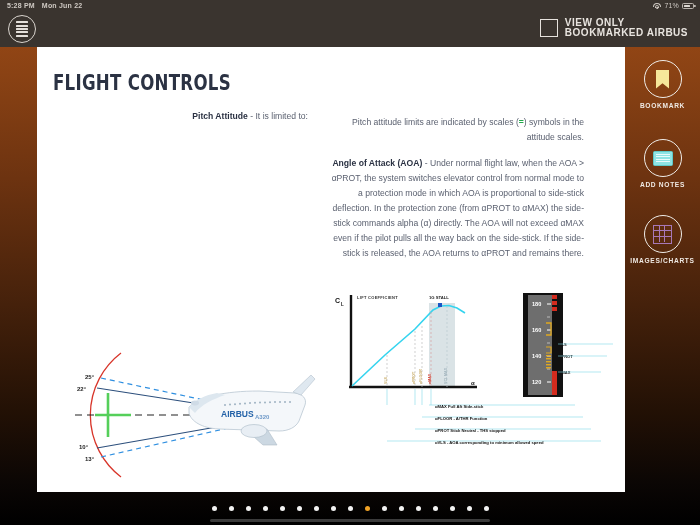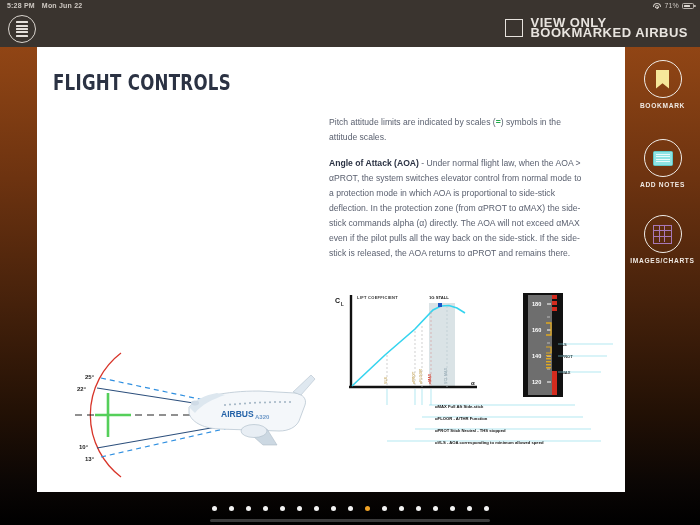--- a/index.html
+++ b/index.html
@@ -64,33 +64,33 @@
   .menu-lines i { display: block; height: 1.8px; background: #e4e0db; border-radius: .5px; }
 
   .bookmark-toggle {
     position: absolute; right: 12px; top: 7px;
     display: flex; align-items: center; gap: 7px; cursor: pointer;
   }
   .bm-check {
     width: 18px; height: 18px; border: 1.6px solid #e6e2dd; background: transparent;
   }
   .bm-label {
-    color: #e8e4df; font-size: 13px; line-height: 10px; letter-spacing: .5px; font-weight: bold;
+    color: #e8e4df; font-size: 10px; line-height: 10px; letter-spacing: .5px; font-weight: bold;
   }
   .bm-label span { display: block; }
 
   
   .page {
     position: absolute; left: 37px; top: 47px;
     width: 588px; height: 445px;
     background: #ffffff;
     overflow: hidden;
     z-index: 10;
   }
-  .page-inner { position: relative; width: 588px; height: 445px; }
+  .page-inner { position: relative; width: 588px; height: 445px; text-align: right; }
 
   .doc-title {
     position: absolute; left: 16px; top: 24px;
     font-family: "DejaVu Sans Condensed", "Liberation Sans Narrow", "Liberation Sans", sans-serif;
     font-size: 21px; font-weight: bold; letter-spacing: .3px;
     color: #2b3243; transform: scaleX(.88); transform-origin: left center;
   }
 
   .col { position: absolute; width: 255px; color: #5b6170; font-size: 8.6px; line-height: 15px; }
   .col-left { left: 16px; top: 62px; }
@@ -200,20 +200,23 @@
         <span>BOOKMARKED AIRBUS</span>
       </span>
     </div>
   </div>
 
   <div class="page">
     <div class="page-inner">
       <div class="doc-title">FLIGHT CONTROLS</div>
 
       <div class="col col-left">
+        <div class="para">
+          <b>Pitch Attitude</b><span> - It is limited to:</span>
+        </div>
       </div>
 
       <div class="col col-right">
         <div class="para">
           <span>Pitch attitude limits are indicated by scales (</span><span class="green-eq">=</span><span>) symbols in the attitude scales.</span>
         </div>
         <div class="para">
           <b>Angle of Attack (AOA)</b><span> - Under normal flight law, when the AOA &gt; αPROT, the system switches elevator control from normal mode to a protection mode in which AOA is proportional to side-stick deflection. In the protection zone (from αPROT to αMAX) the side-stick commands alpha (α) directly. The AOA will not exceed αMAX even if the pilot pulls all the way back on the side-stick. If the side-stick is released, the AOA returns to αPROT and remains there.</span>
         </div>
       </div>

